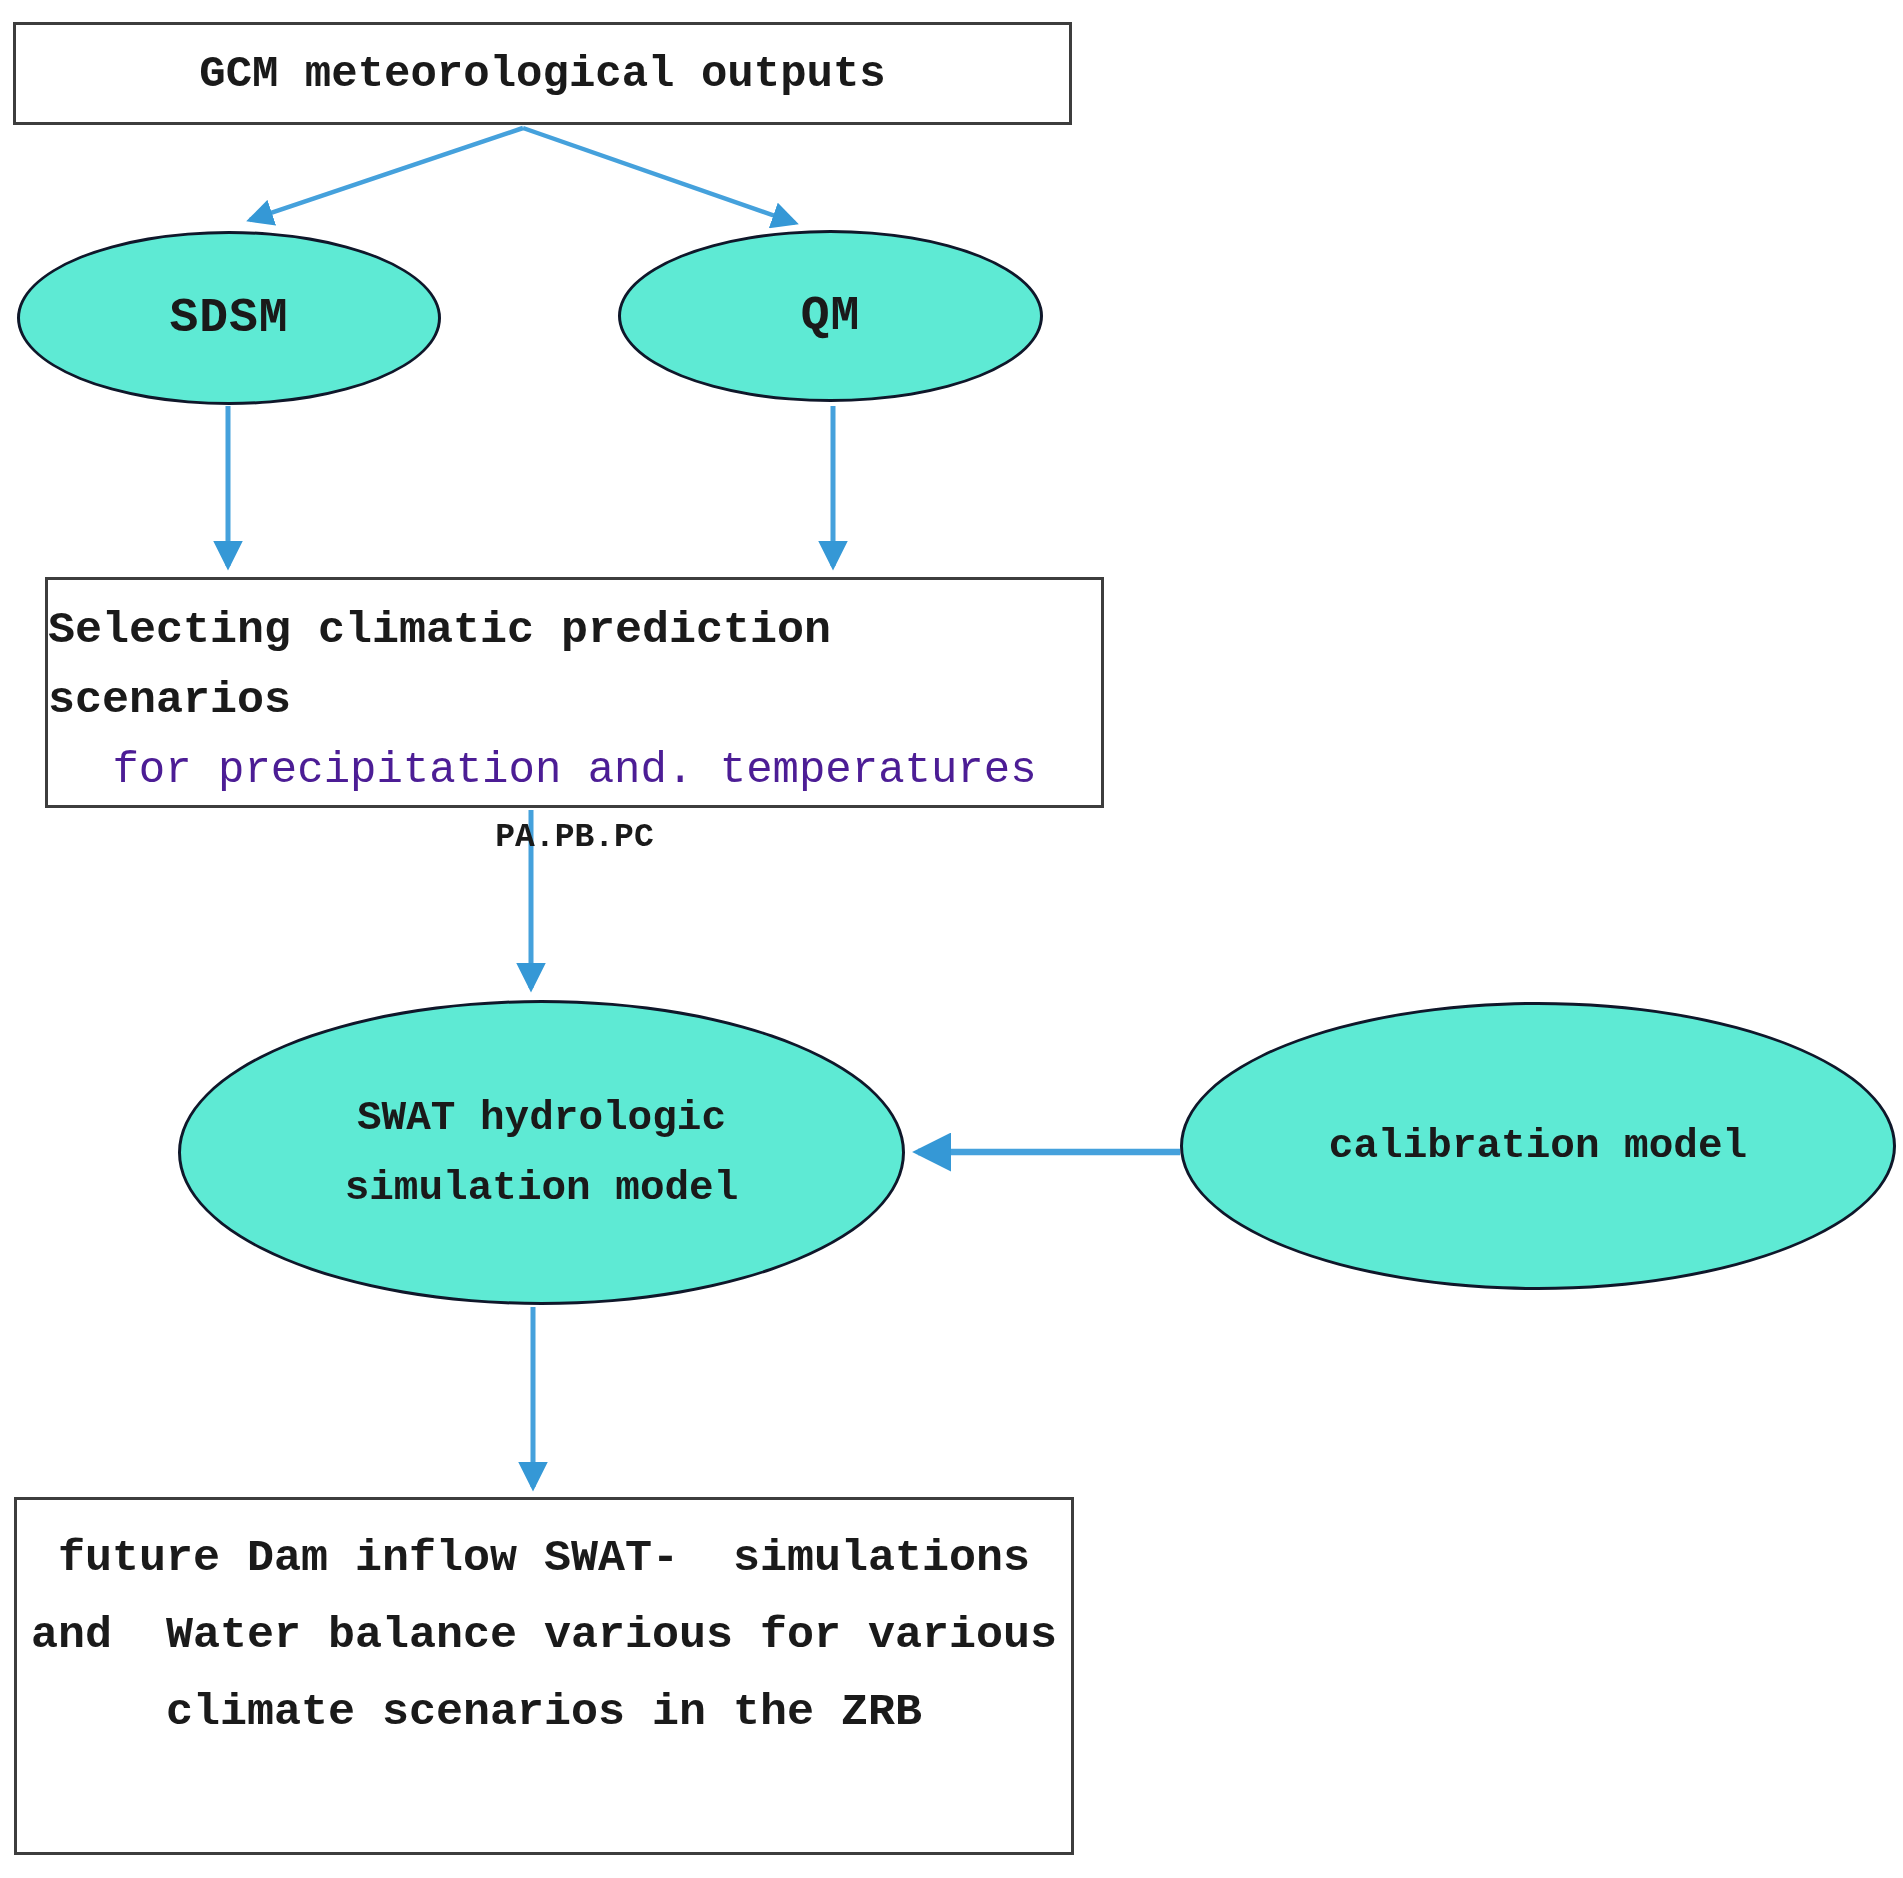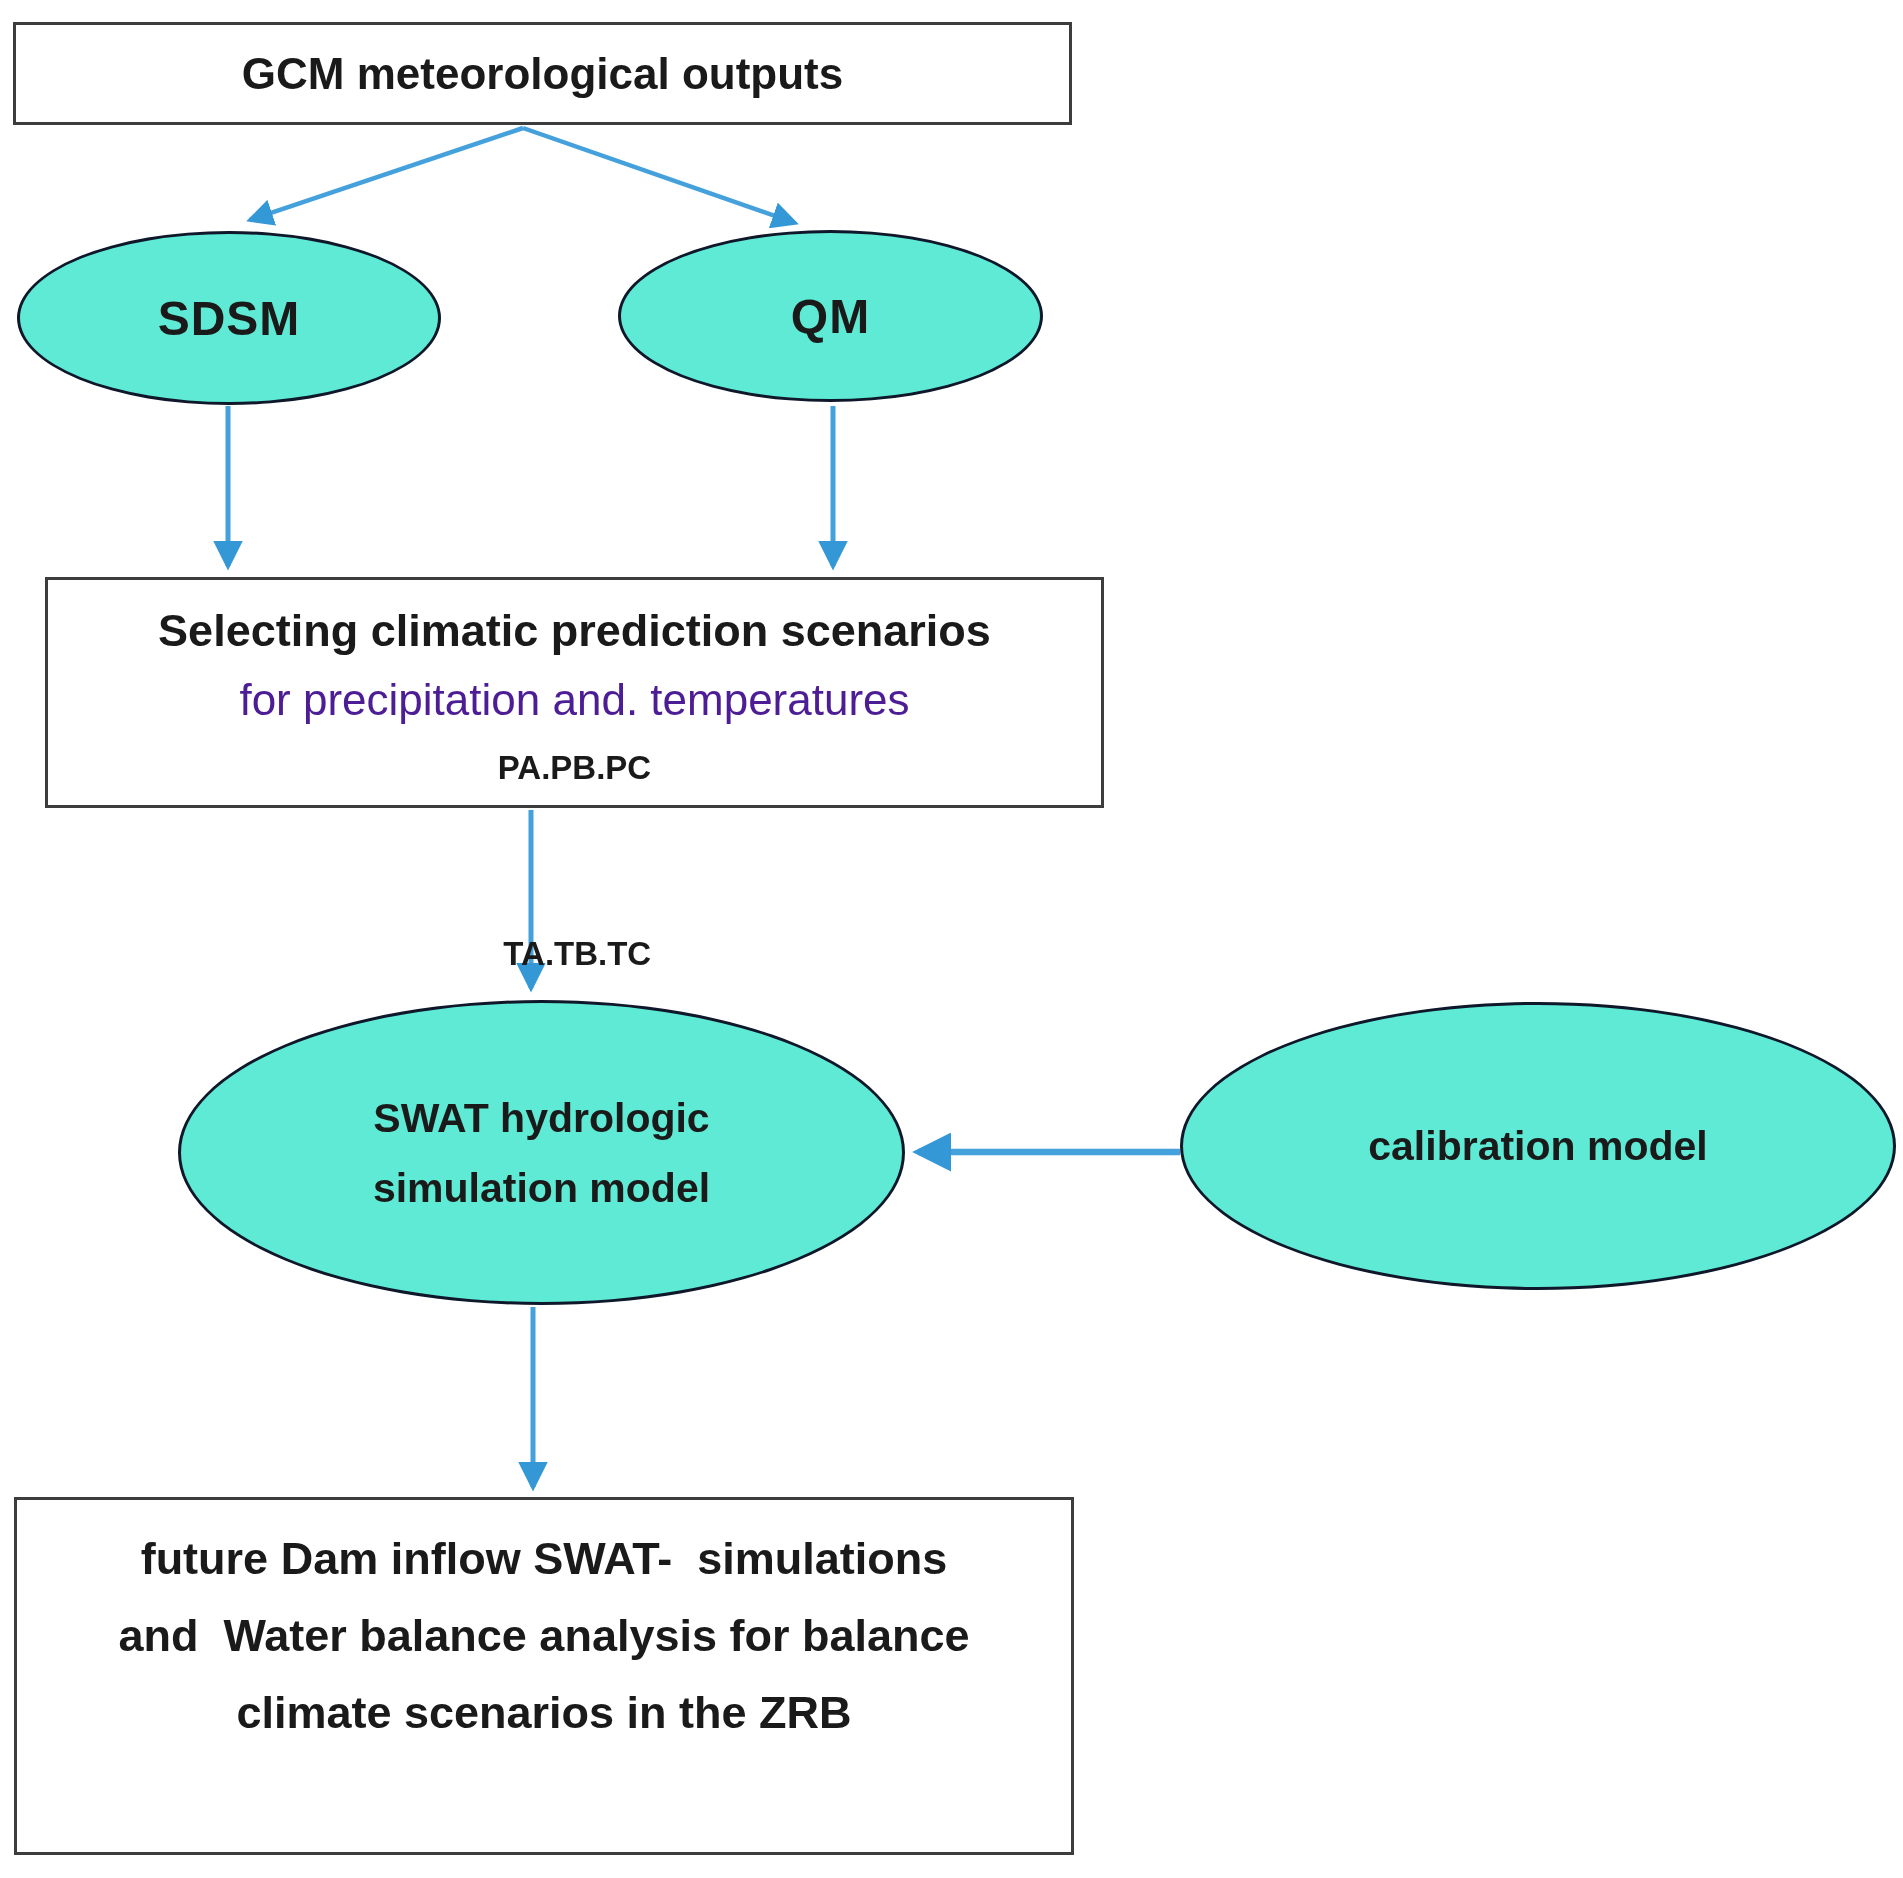--- a/index.html
+++ b/index.html
@@ -15,22 +15,23 @@
     background: #ffffff;
     overflow: hidden;
   }
   .node {
     position: absolute;
     box-sizing: border-box;
     display: flex;
     flex-direction: column;
     align-items: center;
     justify-content: center;
-    text-align: right;
+    text-align: left;
     color: #1a1a1a;
+    font-family: Liberation Mono, monospace;
   }
   .rect-box {
     border: 3px solid #3d3d3d;
     background: #ffffff;
   }
   .ellipse {
     border: 3px solid #0f172a;
     border-radius: 50%;
     background: #5eead4;
   }
@@ -119,17 +120,17 @@
     <div class="t1">SWAT hydrologic</div>
     <div class="t2">simulation model</div>
   </div>
 
   <div class="node ellipse" id="swatcup-ellipse">
     <div class="t2">calibration model</div>
   </div>
 
   <div class="node rect-box" id="future-box">
     <div class="line">future Dam inflow SWAT-  simulations</div>
-    <div class="line">and  Water balance analysis for balance</div>
+    <div class="line">and  Water balance various for various</div>
     <div class="line">climate scenarios in the ZRB</div>
   </div>
 
 </div>
 
 </body></html>

